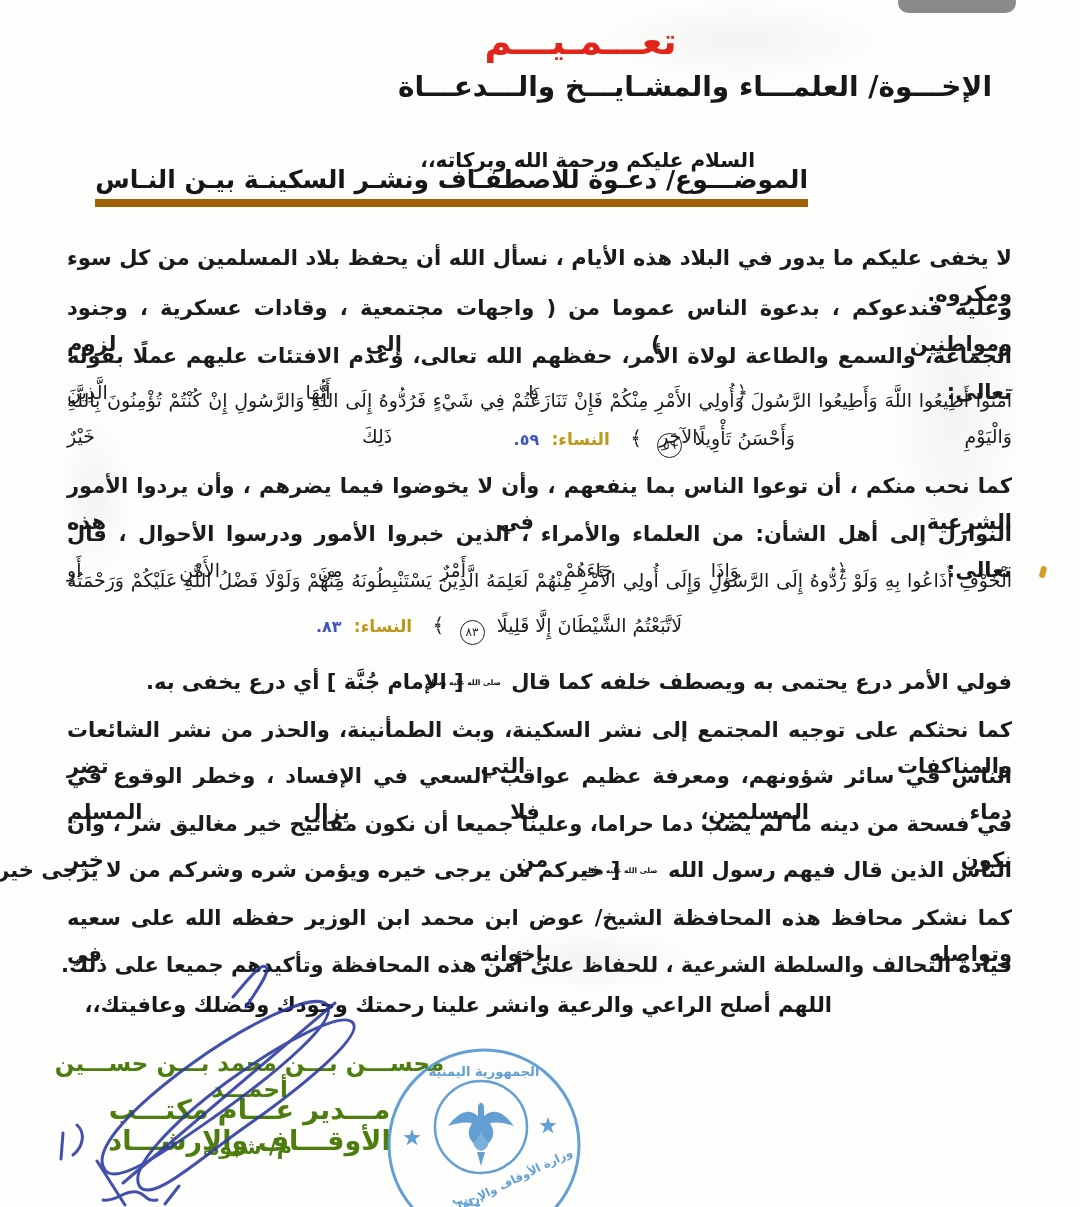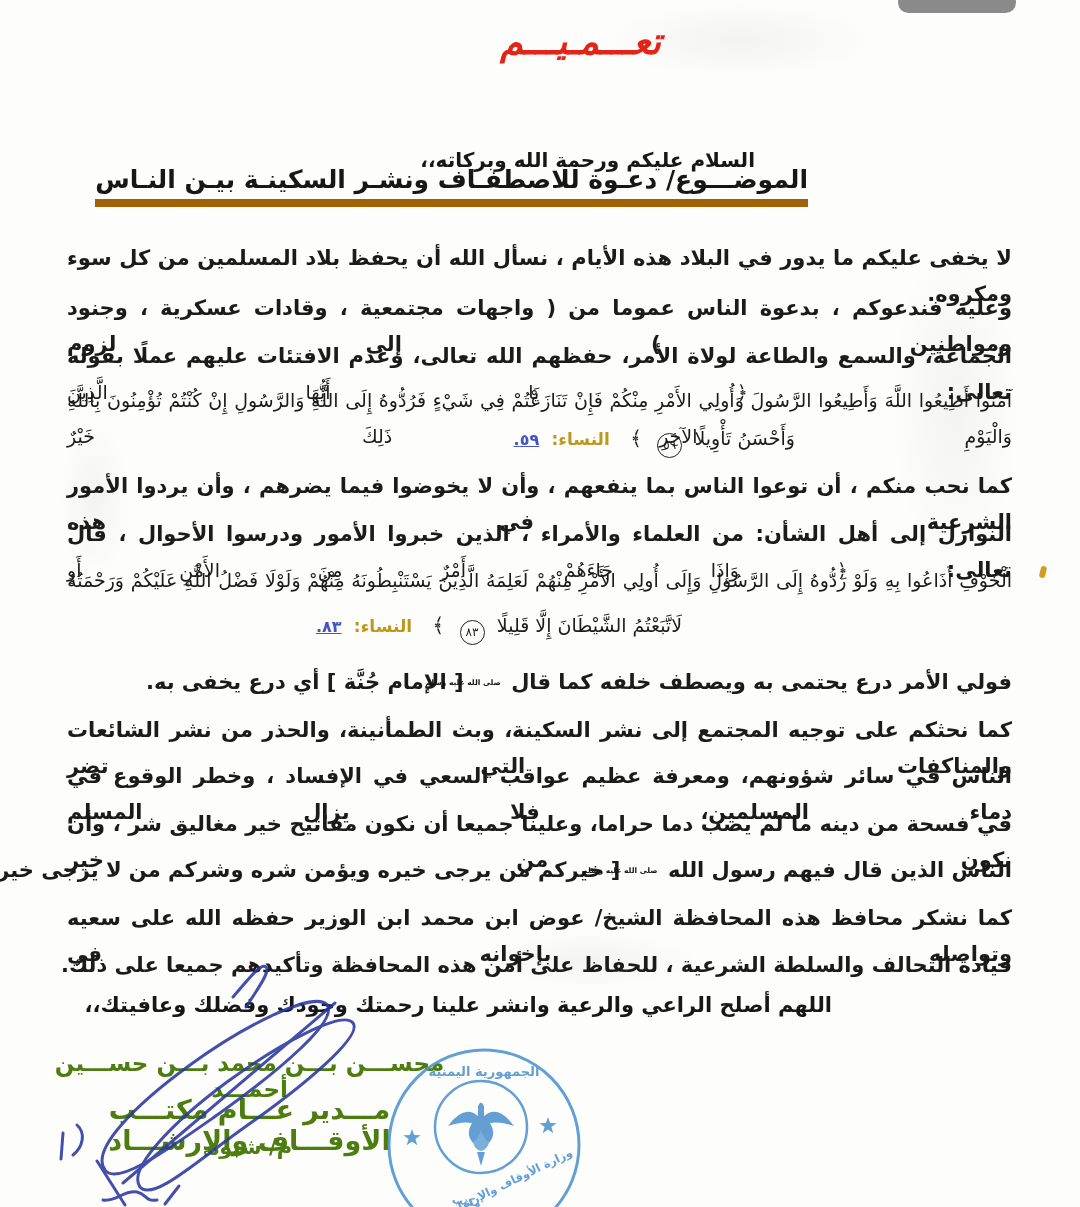--- a/index.html
+++ b/index.html
@@ -7,41 +7,41 @@
     position:relative;width:1080px;height:1207px;margin:0 auto;
     background:#fdfdfc;overflow:hidden;direction:rtl;
     font-family:"DejaVu Sans",sans-serif;color:#171717;
   }
   .smudge{position:absolute;pointer-events:none;border-radius:50%;
     background:radial-gradient(ellipse at center, rgba(110,110,110,.07), rgba(110,110,110,0) 70%);}
   .crop-pill{position:absolute;left:898px;top:-8px;width:118px;height:21px;
     background:#8a8a8a;border-radius:11px;}
   .doc-title{
     position:absolute;left:483px;top:20px;width:195px;text-align:center;
-    font-size:37px;font-weight:700;color:#e22419;letter-spacing:1px;font-style:italic;
+    font-size:37px;font-weight:700;color:#e22419;letter-spacing:1px;
   }
   .addressee{position:absolute;right:88px;top:70px;font-size:28px;font-weight:700;}
   .honorific{position:absolute;left:93px;top:75px;font-size:28px;font-weight:700;}
   .salutation{position:absolute;right:325px;top:148px;font-size:20px;font-weight:700;}
   .subject{position:absolute;right:272px;top:165px;font-size:25px;font-weight:700;
     border-bottom:8px solid #a16207;padding-bottom:5px;}
   .line{
     position:absolute;right:68px;width:945px;height:42px;
     font-size:21px;font-weight:700;line-height:36px;color:#1b1b1b;
     text-align:justify;text-align-last:justify;
   }
   .line.partial{width:auto;max-width:945px;text-align:right;text-align-last:auto;white-space:nowrap;}
   .verse{font-weight:400;font-size:19px;}
   .ayah-circle{
     display:inline-block;width:23px;height:23px;border:1.6px solid #222;border-radius:50%;
     font-size:12px;line-height:22px;text-align:center;font-weight:400;vertical-align:-4px;margin:0 5px;
   }
   .bracket{font-weight:400;font-size:20px;margin:0 3px;}
   .ref-label{color:#bd981d;font-size:17px;font-weight:700;margin-right:10px;}
-  .ref-num{color:#4355c5;font-size:16px;font-weight:700;margin-right:5px;text-decoration:underline;}
+  .ref-num{color:#4355c5;font-size:16px;font-weight:700;margin-right:5px;}
   .pbuh{
     display:inline-block;width:27px;font-size:7.5px;line-height:8px;
     vertical-align:middle;font-weight:700;margin:0 3px;color:#111;
   }
   .prayer{position:absolute;right:248px;top:993px;font-size:21px;font-weight:700;white-space:nowrap;}
   .sig-line{position:absolute;left:42px;width:415px;text-align:center;font-weight:700;color:#4d7c0f;}
   .sig-name{top:1050px;font-size:23px;}
   .sig-title{top:1094px;font-size:27px;}
   .sig-gov{top:1135px;font-size:21px;}
   .gold-mark{position:absolute;left:1040px;top:566px;width:6px;height:12px;
@@ -55,20 +55,21 @@
 <div class="page">
 
   <div class="smudge" style="left:600px;top:0;width:280px;height:80px;"></div>
   <div class="smudge" style="left:890px;top:240px;width:130px;height:330px;"></div>
   <div class="smudge" style="left:60px;top:420px;width:70px;height:160px;"></div>
   <div class="smudge" style="left:480px;top:930px;width:220px;height:60px;"></div>
 
   <div class="crop-pill"></div>
 
   <div class="doc-title">تعـــمـيـــم</div>
+  <div class="addressee">الإخـــوة/ العلمـــاء والمشـايـــخ والـــدعـــاة</div>
   <div class="salutation">السلام عليكم ورحمة الله وبركاته،،</div>
   <div class="subject">الموضـــوع/ دعـوة للاصطفـاف ونشـر السكينـة بيـن النـاس</div>
 
   <div class="line" style="top:240px;">لا يخفى عليكم ما يدور في البلاد هذه الأيام ، نسأل الله أن يحفظ بلاد المسلمين من كل سوء ومكروه.</div>
   <div class="line" style="top:290px;">وعليه فندعوكم ، بدعوة الناس عموما من ( واجهات مجتمعية ، وقادات عسكرية ، وجنود ومواطنين ) إلى لزوم</div>
   <div class="line" style="top:338px;">
     <span>الجماعة، والسمع والطاعة لولاة الأمر، حفظهم الله تعالى، وعدم الافتئات عليهم عملًا بقوله تعالى:</span>
     <span class="verse">﴿ يَا أَيُّهَا الَّذِينَ</span>
   </div>
   <div class="line verse" style="top:382px;font-weight:400;">آمَنُوا أَطِيعُوا اللَّهَ وَأَطِيعُوا الرَّسُولَ وَأُولِي الأَمْرِ مِنْكُمْ فَإِنْ تَنَازَعْتُمْ فِي شَيْءٍ فَرُدُّوهُ إِلَى اللَّهِ وَالرَّسُولِ إِنْ كُنْتُمْ تُؤْمِنُونَ بِاللَّهِ وَالْيَوْمِ الآخِرِ ذَلِكَ خَيْرٌ</div>

